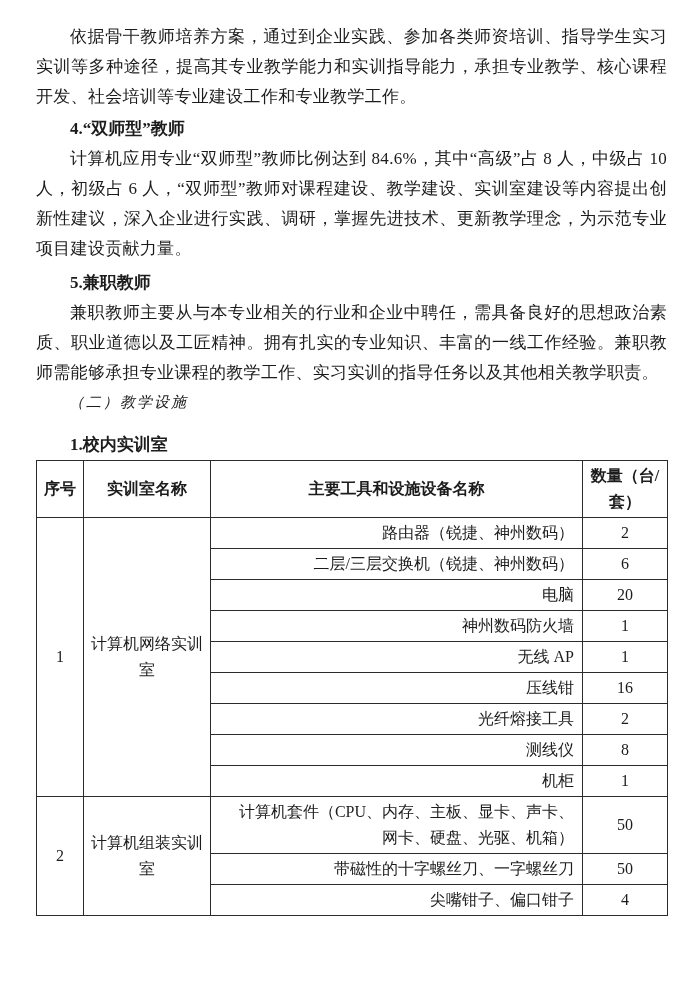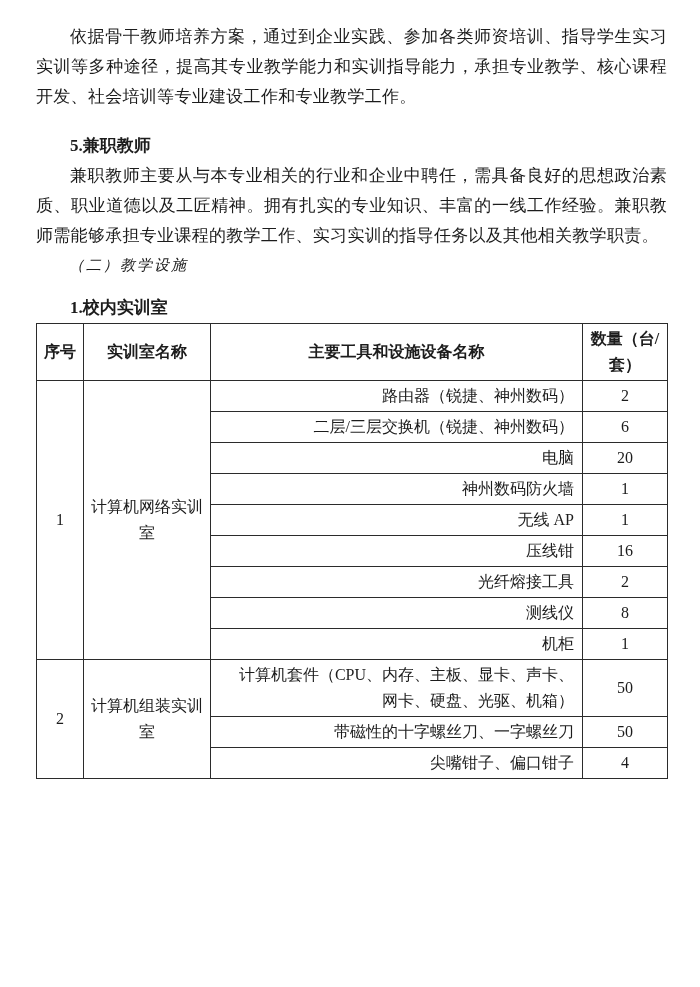--- a/index.html
+++ b/index.html
@@ -24,21 +24,21 @@
     text-indent: 2em;
     letter-spacing: 0.3px;
   }
   .heading {
     font-size: 17px;
     line-height: 30px;
     font-weight: bold;
     text-indent: 2em;
     margin-top: 2px;
   }
-  .heading-5 { margin-top: 19px; }
+  .heading-5 { margin-top: 4px; }
   .section-kaiti {
     font-size: 15px;
     line-height: 28px;
     font-style: italic;
     text-indent: 2.2em;
     margin-top: 0;
     letter-spacing: 2px;
   }
   .sub-heading {
     font-size: 17px;
@@ -81,21 +81,23 @@
   }
   tr.item-row td { height: 31px; }
 </style>
 </head>
 <body>
 
 <div class="page">
 
   <p class="para">依据骨干教师培养方案，通过到企业实践、参加各类师资培训、指导学生实习实训等多种途径，提高其专业教学能力和实训指导能力，承担专业教学、核心课程开发、社会培训等专业建设工作和专业教学工作。</p>
 
+  <p class="heading">4.“双师型”教师</p>
 
+  <p class="para">计算机应用专业“双师型”教师比例达到 84.6%，其中“高级”占 8 人，中级占 10 人，初级占 6 人，“双师型”教师对课程建设、教学建设、实训室建设等内容提出创新性建议，深入企业进行实践、调研，掌握先进技术、更新教学理念，为示范专业项目建设贡献力量。</p>
 
   <p class="heading heading-5">5.兼职教师</p>
 
   <p class="para">兼职教师主要从与本专业相关的行业和企业中聘任，需具备良好的思想政治素质、职业道德以及工匠精神。拥有扎实的专业知识、丰富的一线工作经验。兼职教师需能够承担专业课程的教学工作、实习实训的指导任务以及其他相关教学职责。</p>
 
   <p class="section-kaiti">（二）教学设施</p>
 
   <p class="sub-heading">1.校内实训室</p>
 
   <table class="equip">

